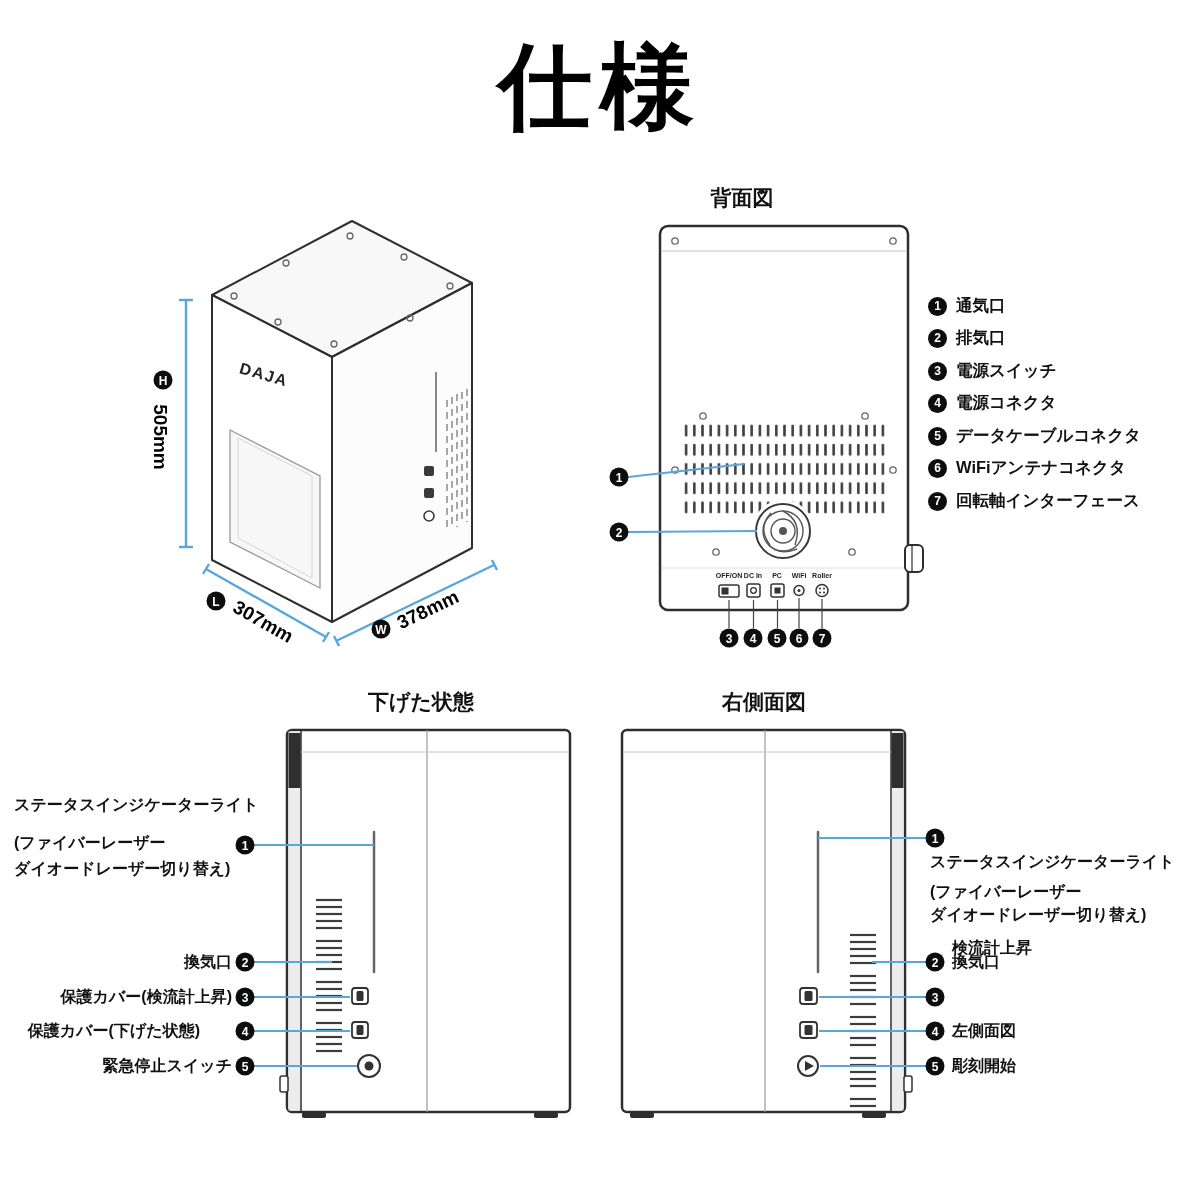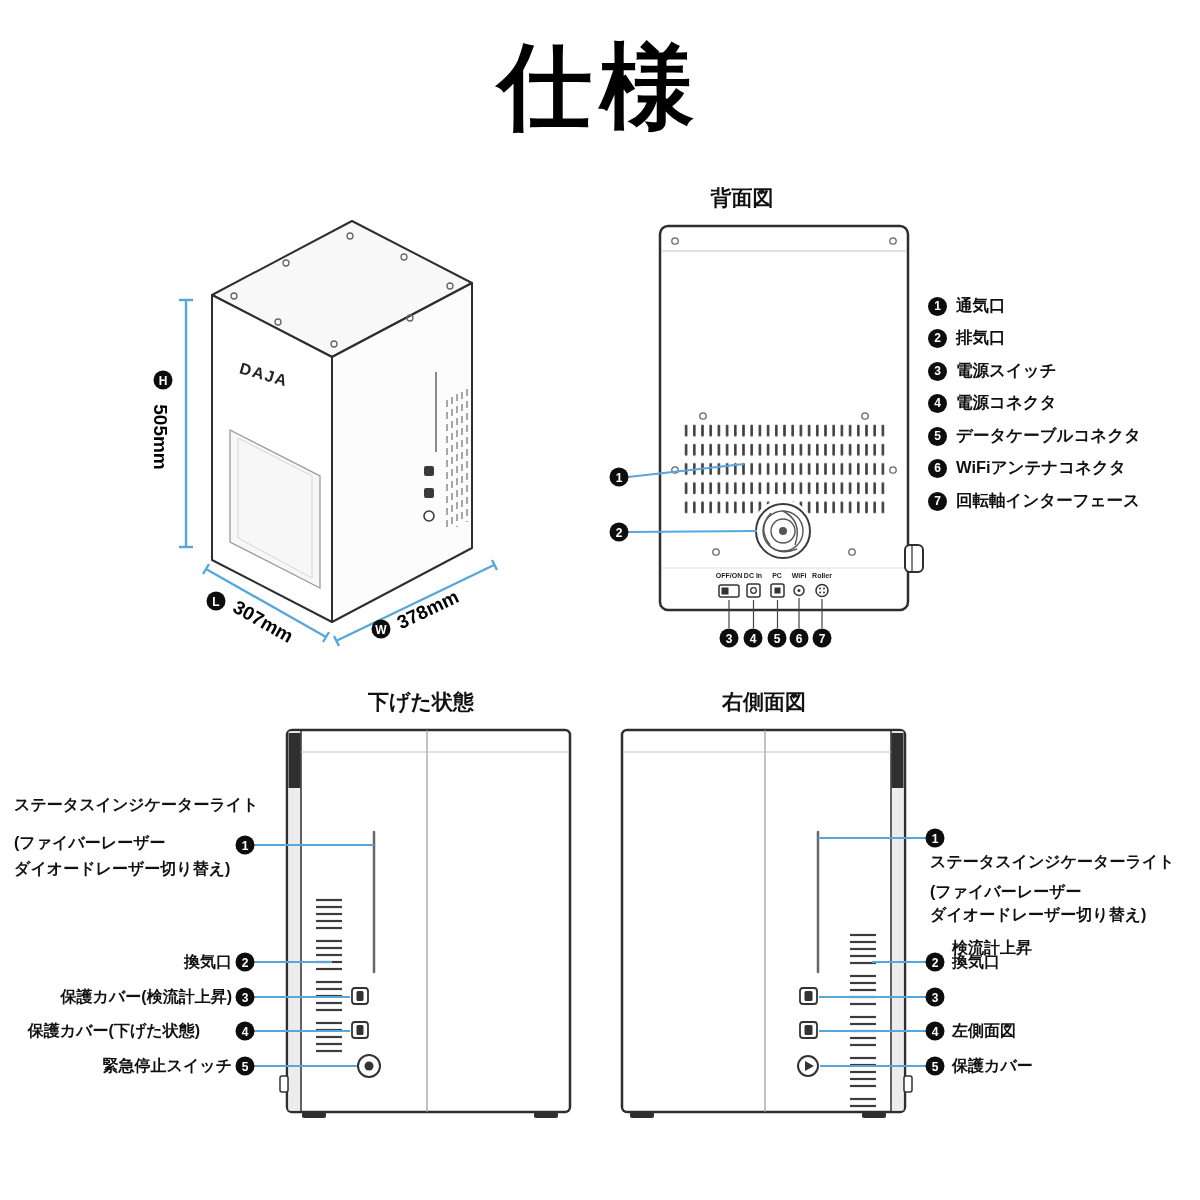--- a/index.html
+++ b/index.html
@@ -355,15 +355,15 @@
   <span class="badge" style="left:935px;top:962px">2</span>
   <div class="lbl" style="left:952px;top:952px">換気口</div>
 
   <span class="badge" style="left:935px;top:997px">3</span>
   <div class="lbl" style="left:952px;top:938px">検流計上昇</div>
 
   <span class="badge" style="left:935px;top:1031px">4</span>
   <div class="lbl" style="left:952px;top:1021px">左側面図</div>
 
   <span class="badge" style="left:935px;top:1066px">5</span>
-  <div class="lbl" style="left:952px;top:1056px">保護カバー</div>
+  <div class="lbl" style="left:952px;top:1056px">彫刻開始</div>
 
 </div>
 
 </body></html>

